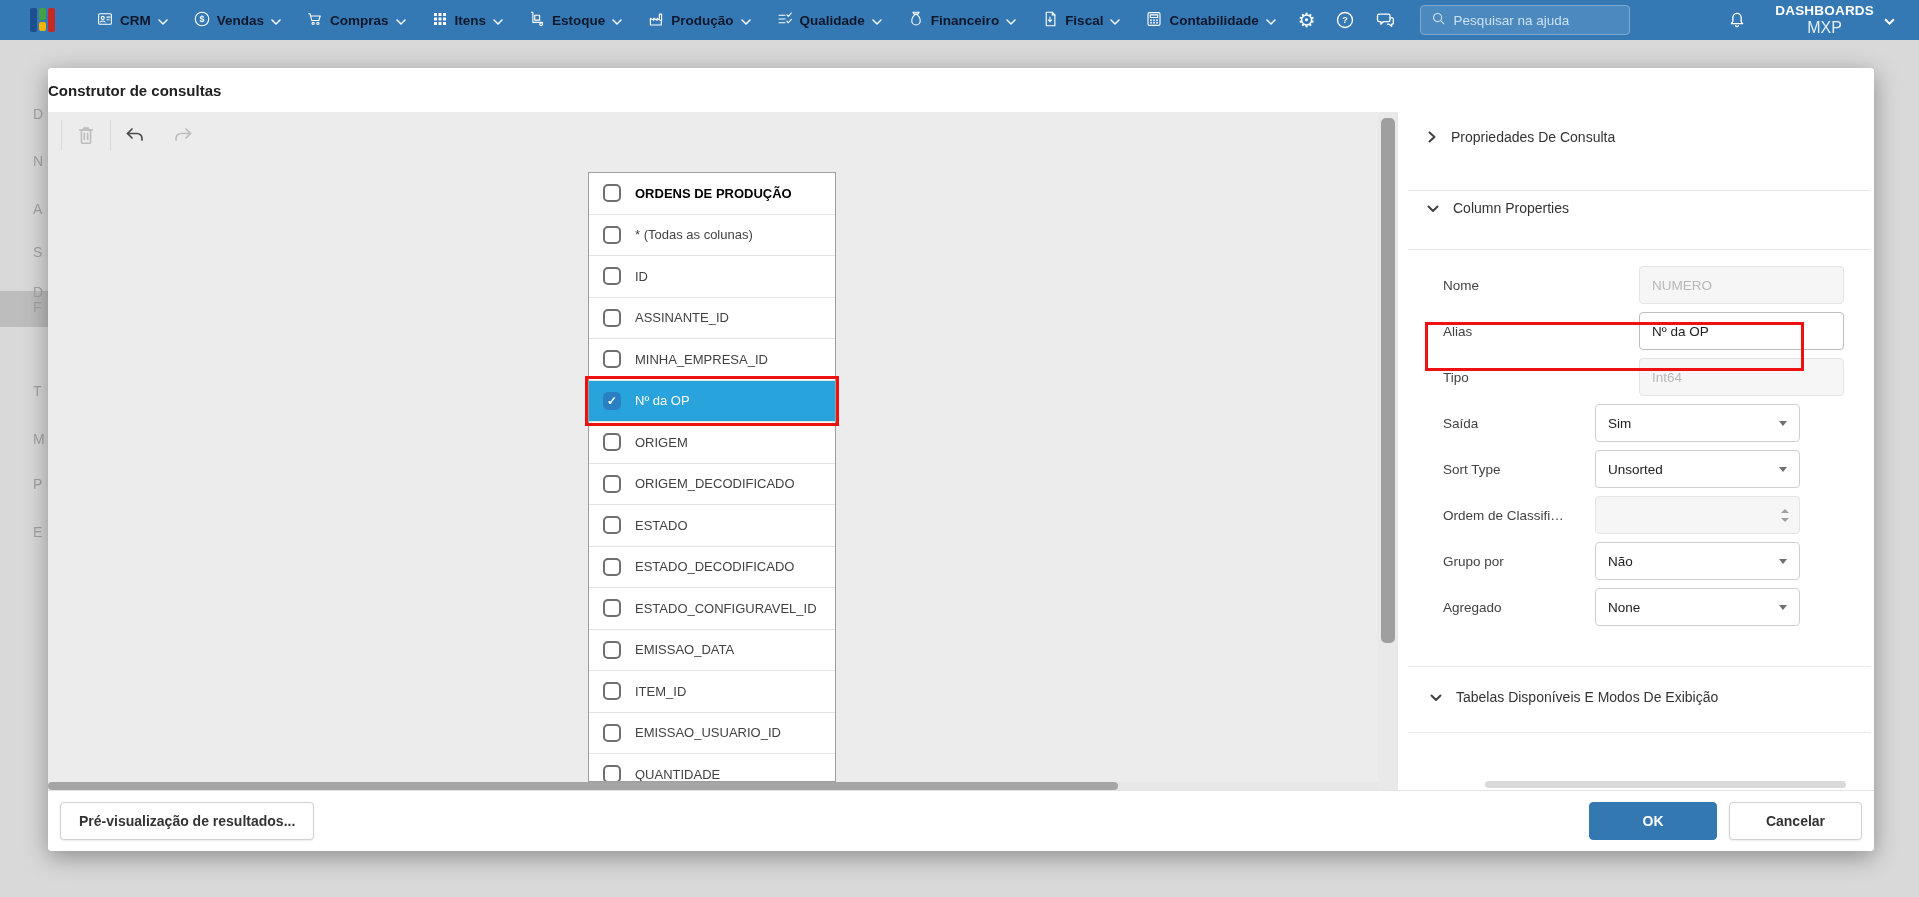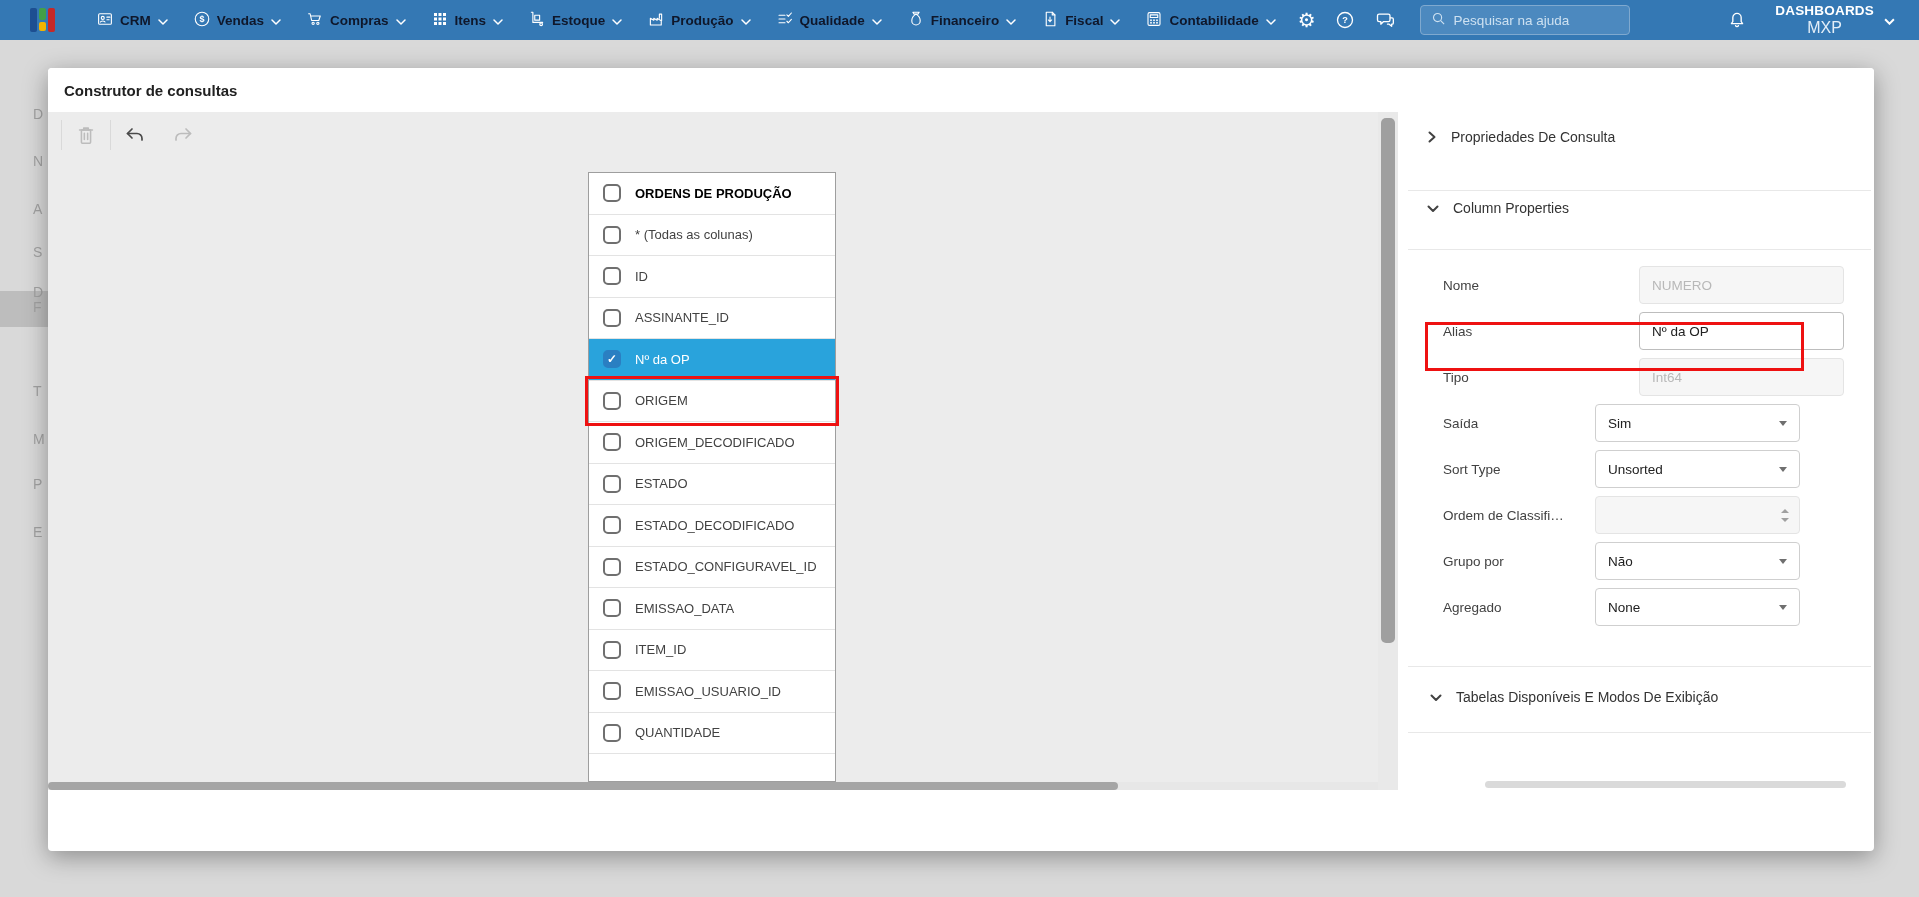--- a/index.html
+++ b/index.html
@@ -42,21 +42,21 @@
   .page-bg { position:absolute; left:0; top:40px; width:1919px; height:857px; background:#fdfdfd; }
   .bg-band { position:absolute; left:0; top:251px; width:48px; height:36px; background:#dddddd; }
   .bg-letter { position:absolute; left:33px; color:#bdbdbd; font-size:14px; }
   .overlay { position:absolute; left:0; top:40px; width:1919px; height:857px;
     background:rgba(0,0,0,0.14); z-index:10; }
 
   
   .modal { position:absolute; left:48px; top:68px; width:1826px; height:783px; z-index:20;
     background:#fff; border-radius:4px; box-shadow:0 6px 24px rgba(0,0,0,.35); overflow:hidden;
     display:flex; flex-direction:column; }
-  .modal-title { height:44px; display:flex; align-items:center; padding-left:16px;
+  .modal-title { height:44px; display:flex; align-items:center; 
     font-size:15px; font-weight:bold; color:#212121; background:#fff; }
   .modal-body { position:relative; height:678px; display:flex; }
 
   
   .canvas { position:relative; width:1330px; height:678px; background:#ececec; overflow:hidden; }
   .toolbar { position:absolute; left:0; top:0; height:46px; display:flex; align-items:center; padding-left:13px; }
   .tb-sep { width:1px; height:30px; background:#d9d9d9; }
   .tb-btn { width:48px; height:46px; display:flex; align-items:center; justify-content:center; cursor:pointer; }
   .tb-btn svg { fill:none; stroke-linecap:round; stroke-linejoin:round; stroke-width:1.7; }
   .tb-disabled svg { stroke:#bcbcbc; }
@@ -355,20 +355,24 @@
           <span class="lbl">* (Todas as colunas)</span>
         </div>
         <div class="t-row">
           <span class="cb"></span>
           <span class="lbl">ID</span>
         </div>
         <div class="t-row">
           <span class="cb"></span>
           <span class="lbl">ASSINANTE_ID</span>
         </div>
+        <div class="t-row">
+          <span class="cb"></span>
+          <span class="lbl">MINHA_EMPRESA_ID</span>
+        </div>
         <div class="t-row selected">
           <span class="cb checked">✓</span>
           <span class="lbl">Nº da OP</span>
         </div>
         <div class="t-row">
           <span class="cb"></span>
           <span class="lbl">ORIGEM</span>
         </div>
         <div class="t-row">
           <span class="cb"></span>
@@ -491,13 +495,18 @@
             </svg></span>
         <span class="p-title">Tabelas Disponíveis E Modos De Exibição</span>
       </div>
       <div class="p-divider m-t7"></div>
 
       <div class="annot annot-alias"></div>
       <div class="panel-hscroll"></div>
     </div>
   </div>
 
+  <div class="modal-footer">
+    <button class="btn btn-outline btn-preview">Pré-visualização de resultados...</button>
+    <button class="btn btn-ok">OK</button>
+    <button class="btn btn-outline btn-cancel">Cancelar</button>
+  </div>
 </div>
 
 </body></html>

